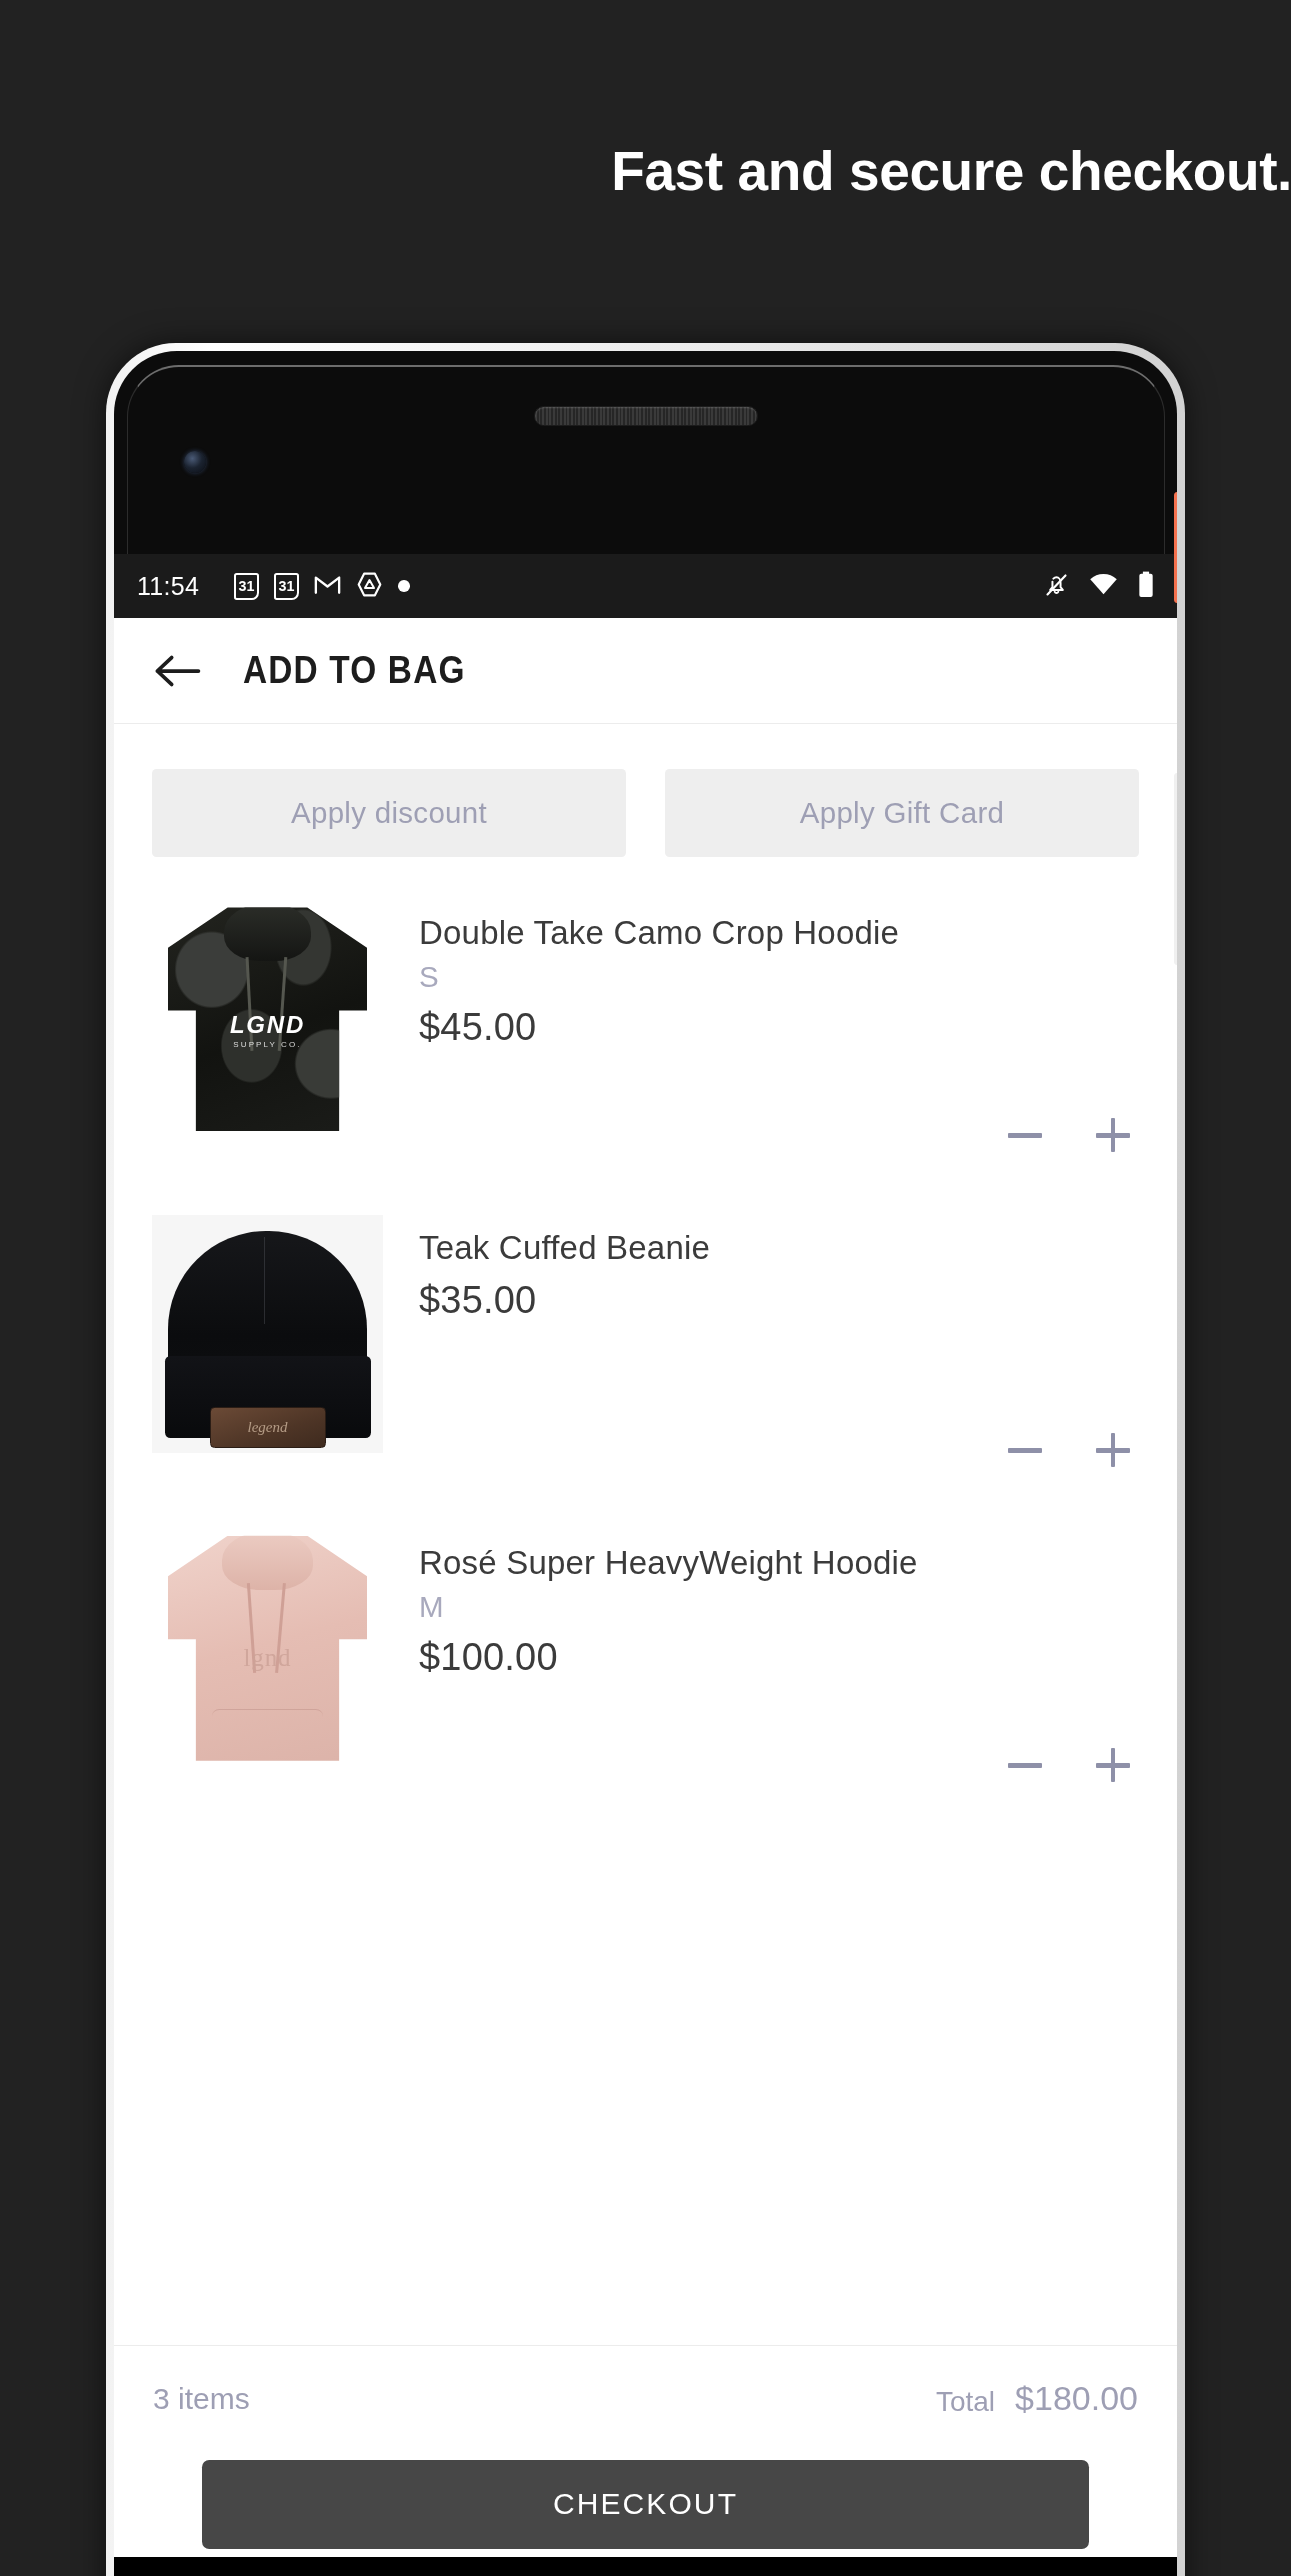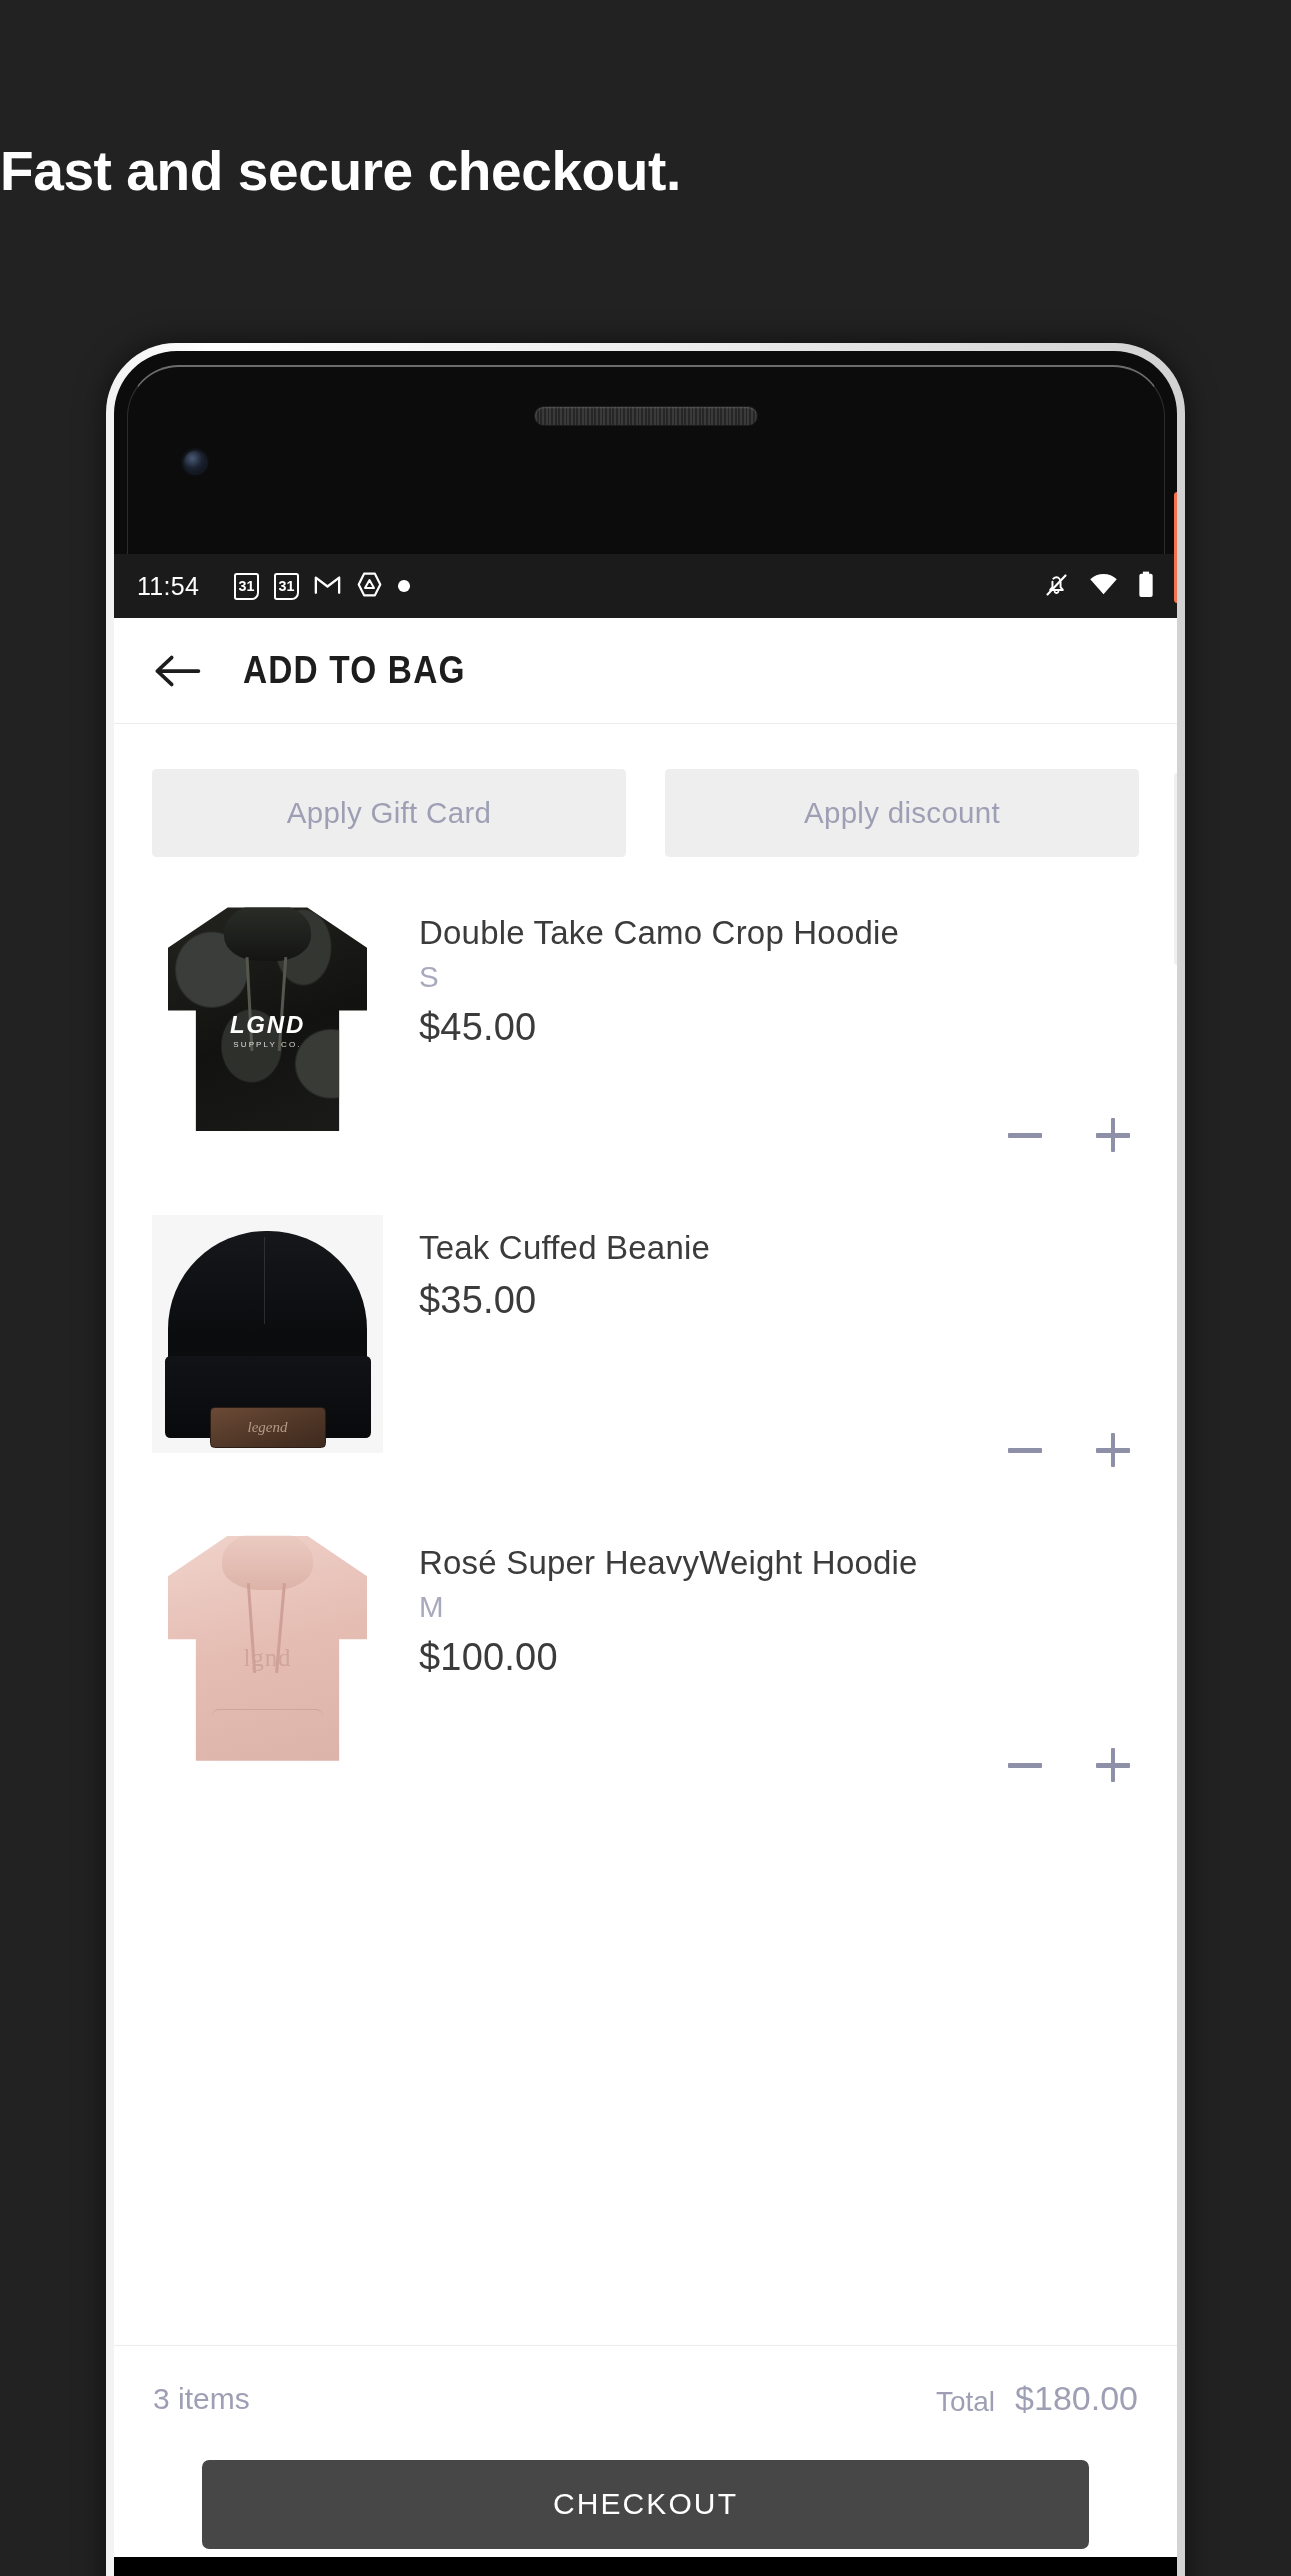--- a/index.html
+++ b/index.html
@@ -11,21 +11,21 @@
     font-family: "Liberation Sans", sans-serif;
     overflow: hidden;
   }
 
   
   .headline {
     position: absolute;
     top: 139px;
     left: 0;
     width: 1292px;
-    text-align: left;
+    text-align: right;
     color: #ffffff;
     font-size: 55px;
     font-weight: bold;
     letter-spacing: -0.4px;
     font-family: "Liberation Sans", sans-serif;
   }
 
   
   .phone {
     position: absolute;
@@ -508,22 +508,22 @@
       <div class="appbar">
         <span class="back-arrow">
           <svg width="50" height="36" viewBox="0 0 56 40">
             <path d="M52 20 L6 20 M22 5 L6 20 L22 35" fill="none" stroke="#1d1d1d" stroke-width="4.2" stroke-linecap="round" stroke-linejoin="round"></path>
           </svg>
         </span>
         <span class="appbar-title">ADD TO BAG</span>
       </div>
 
       <div class="coupon-row">
+        <button class="coupon-btn">Apply discount</button>
         <button class="coupon-btn">Apply Gift Card</button>
-        <button class="coupon-btn">Apply discount</button>
       </div>
 
       <div class="cart-list">
 
         <div class="cart-item">
           <div class="item-thumb">
             <div class="hoodie-camo">
               <div class="hood"></div>
               <div class="drawstring-l"></div>
               <div class="drawstring-r"></div>

